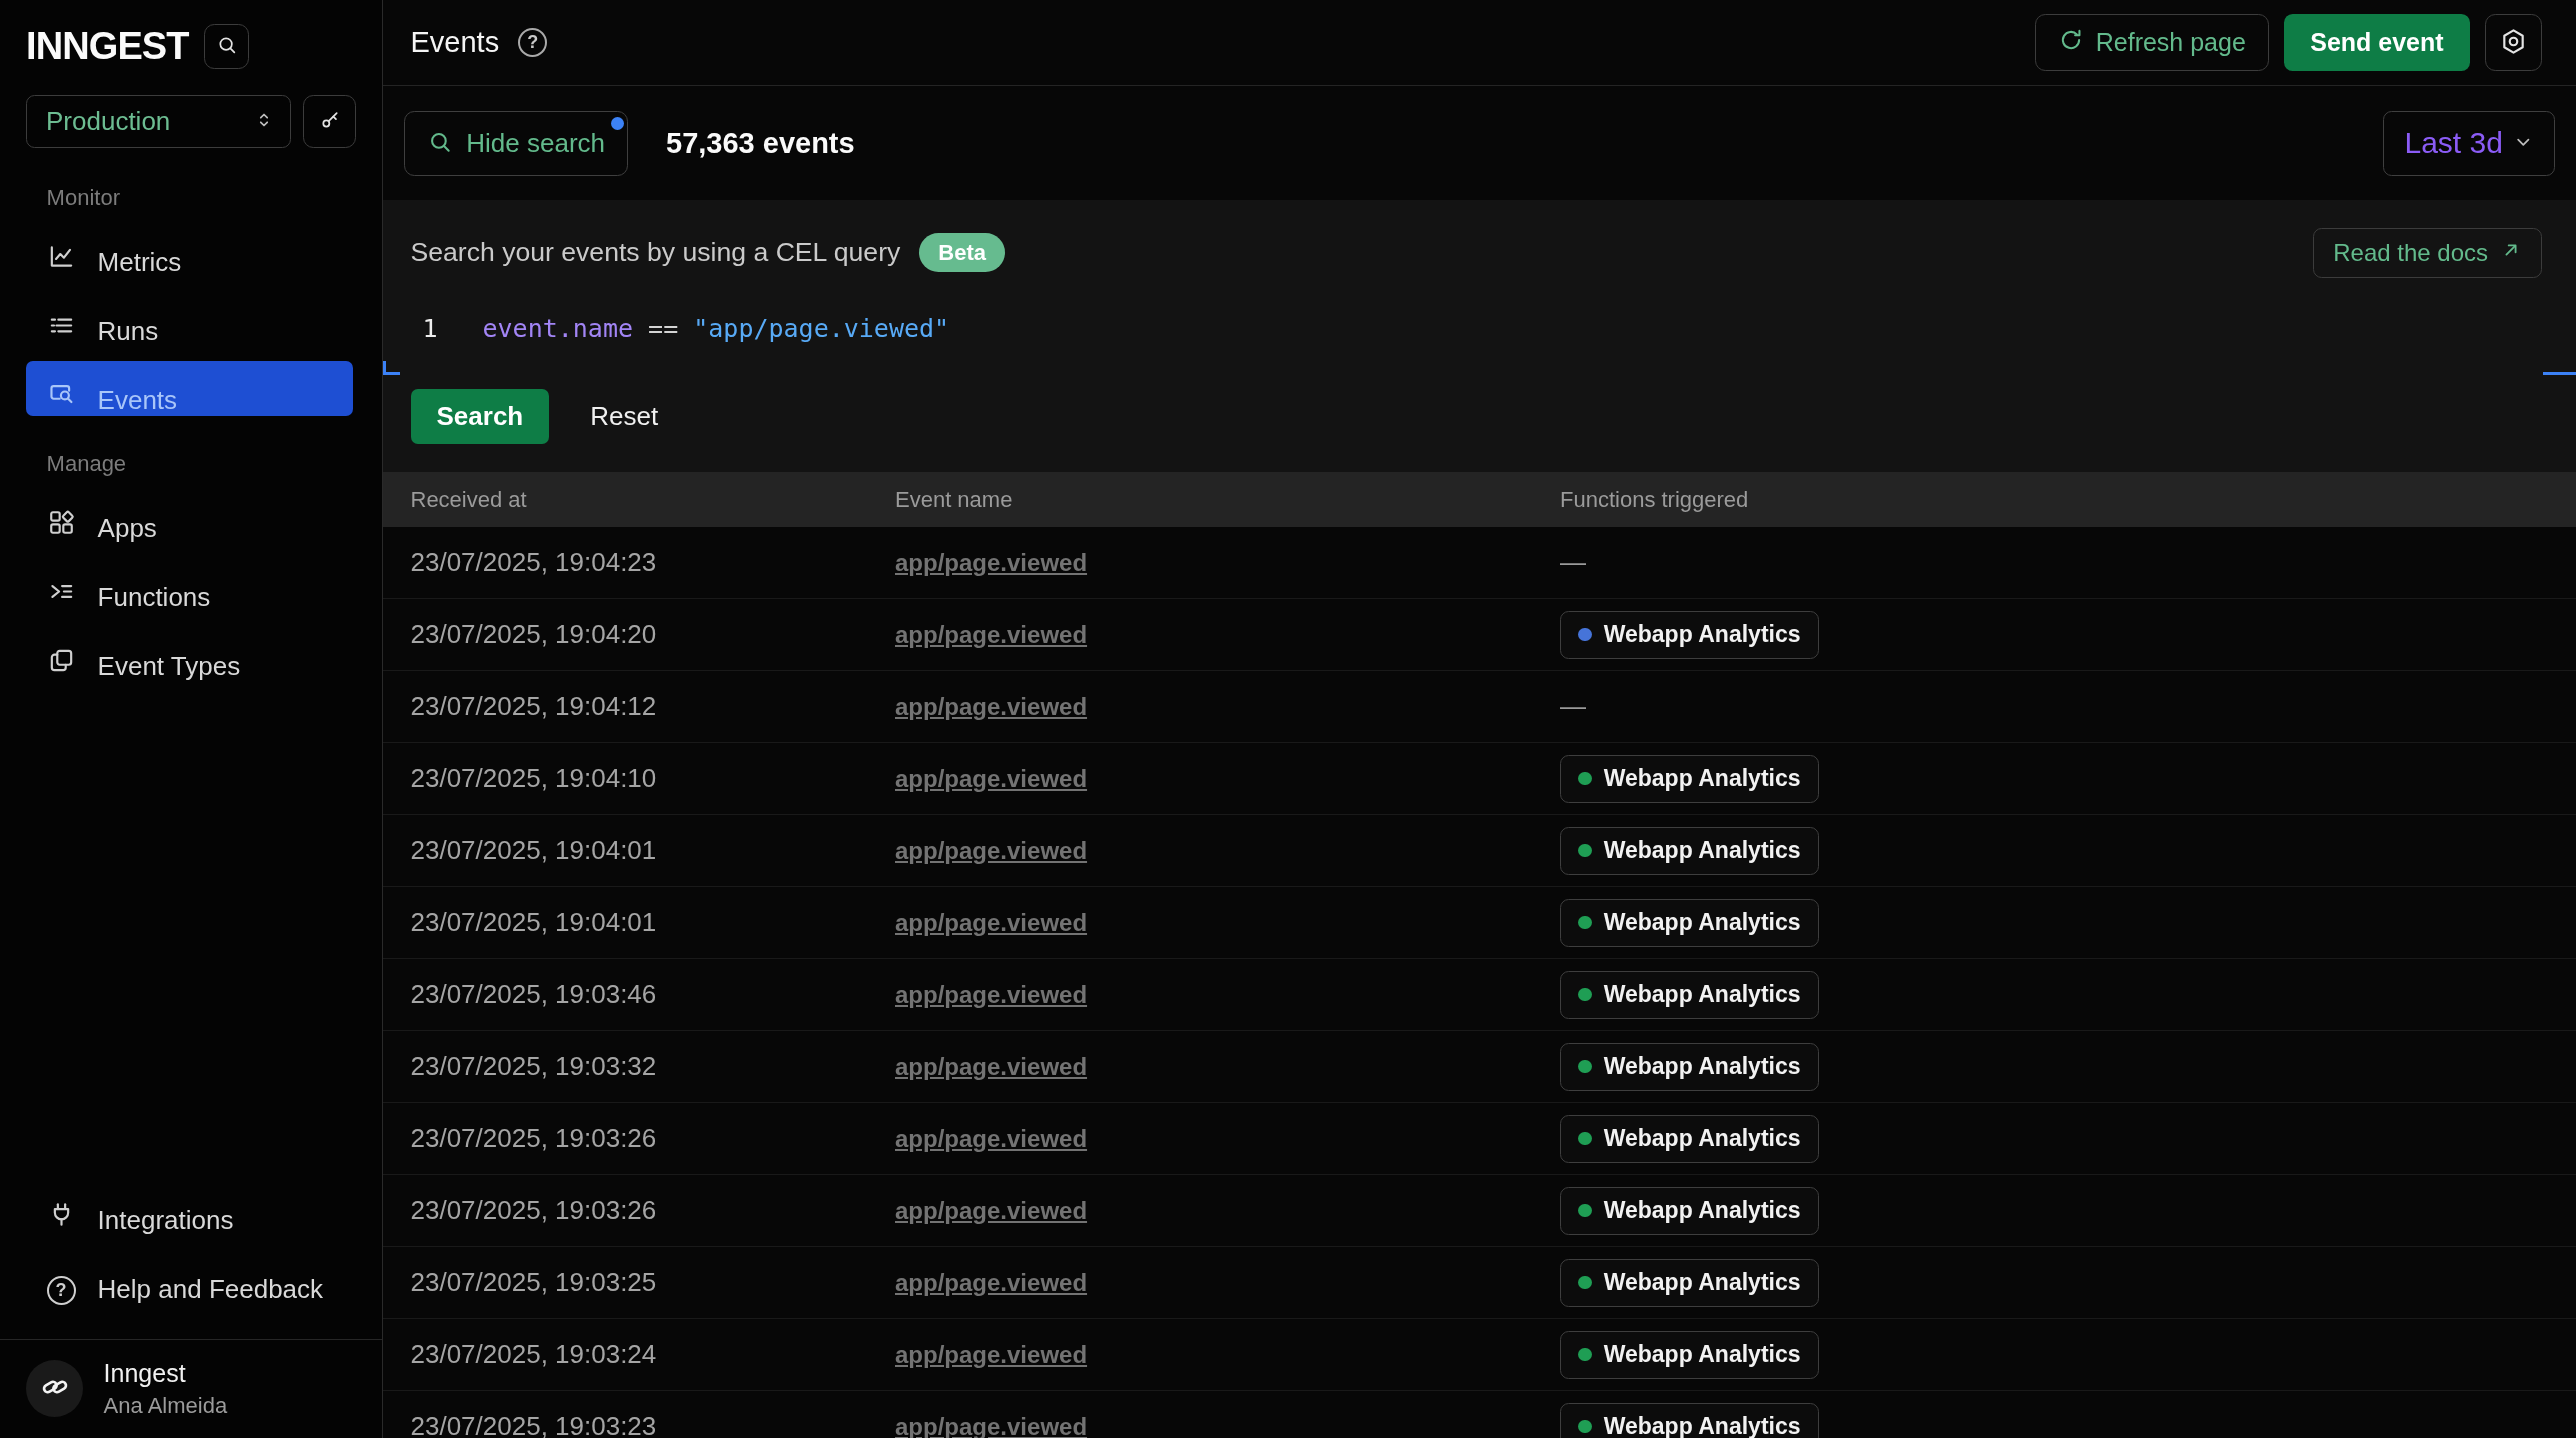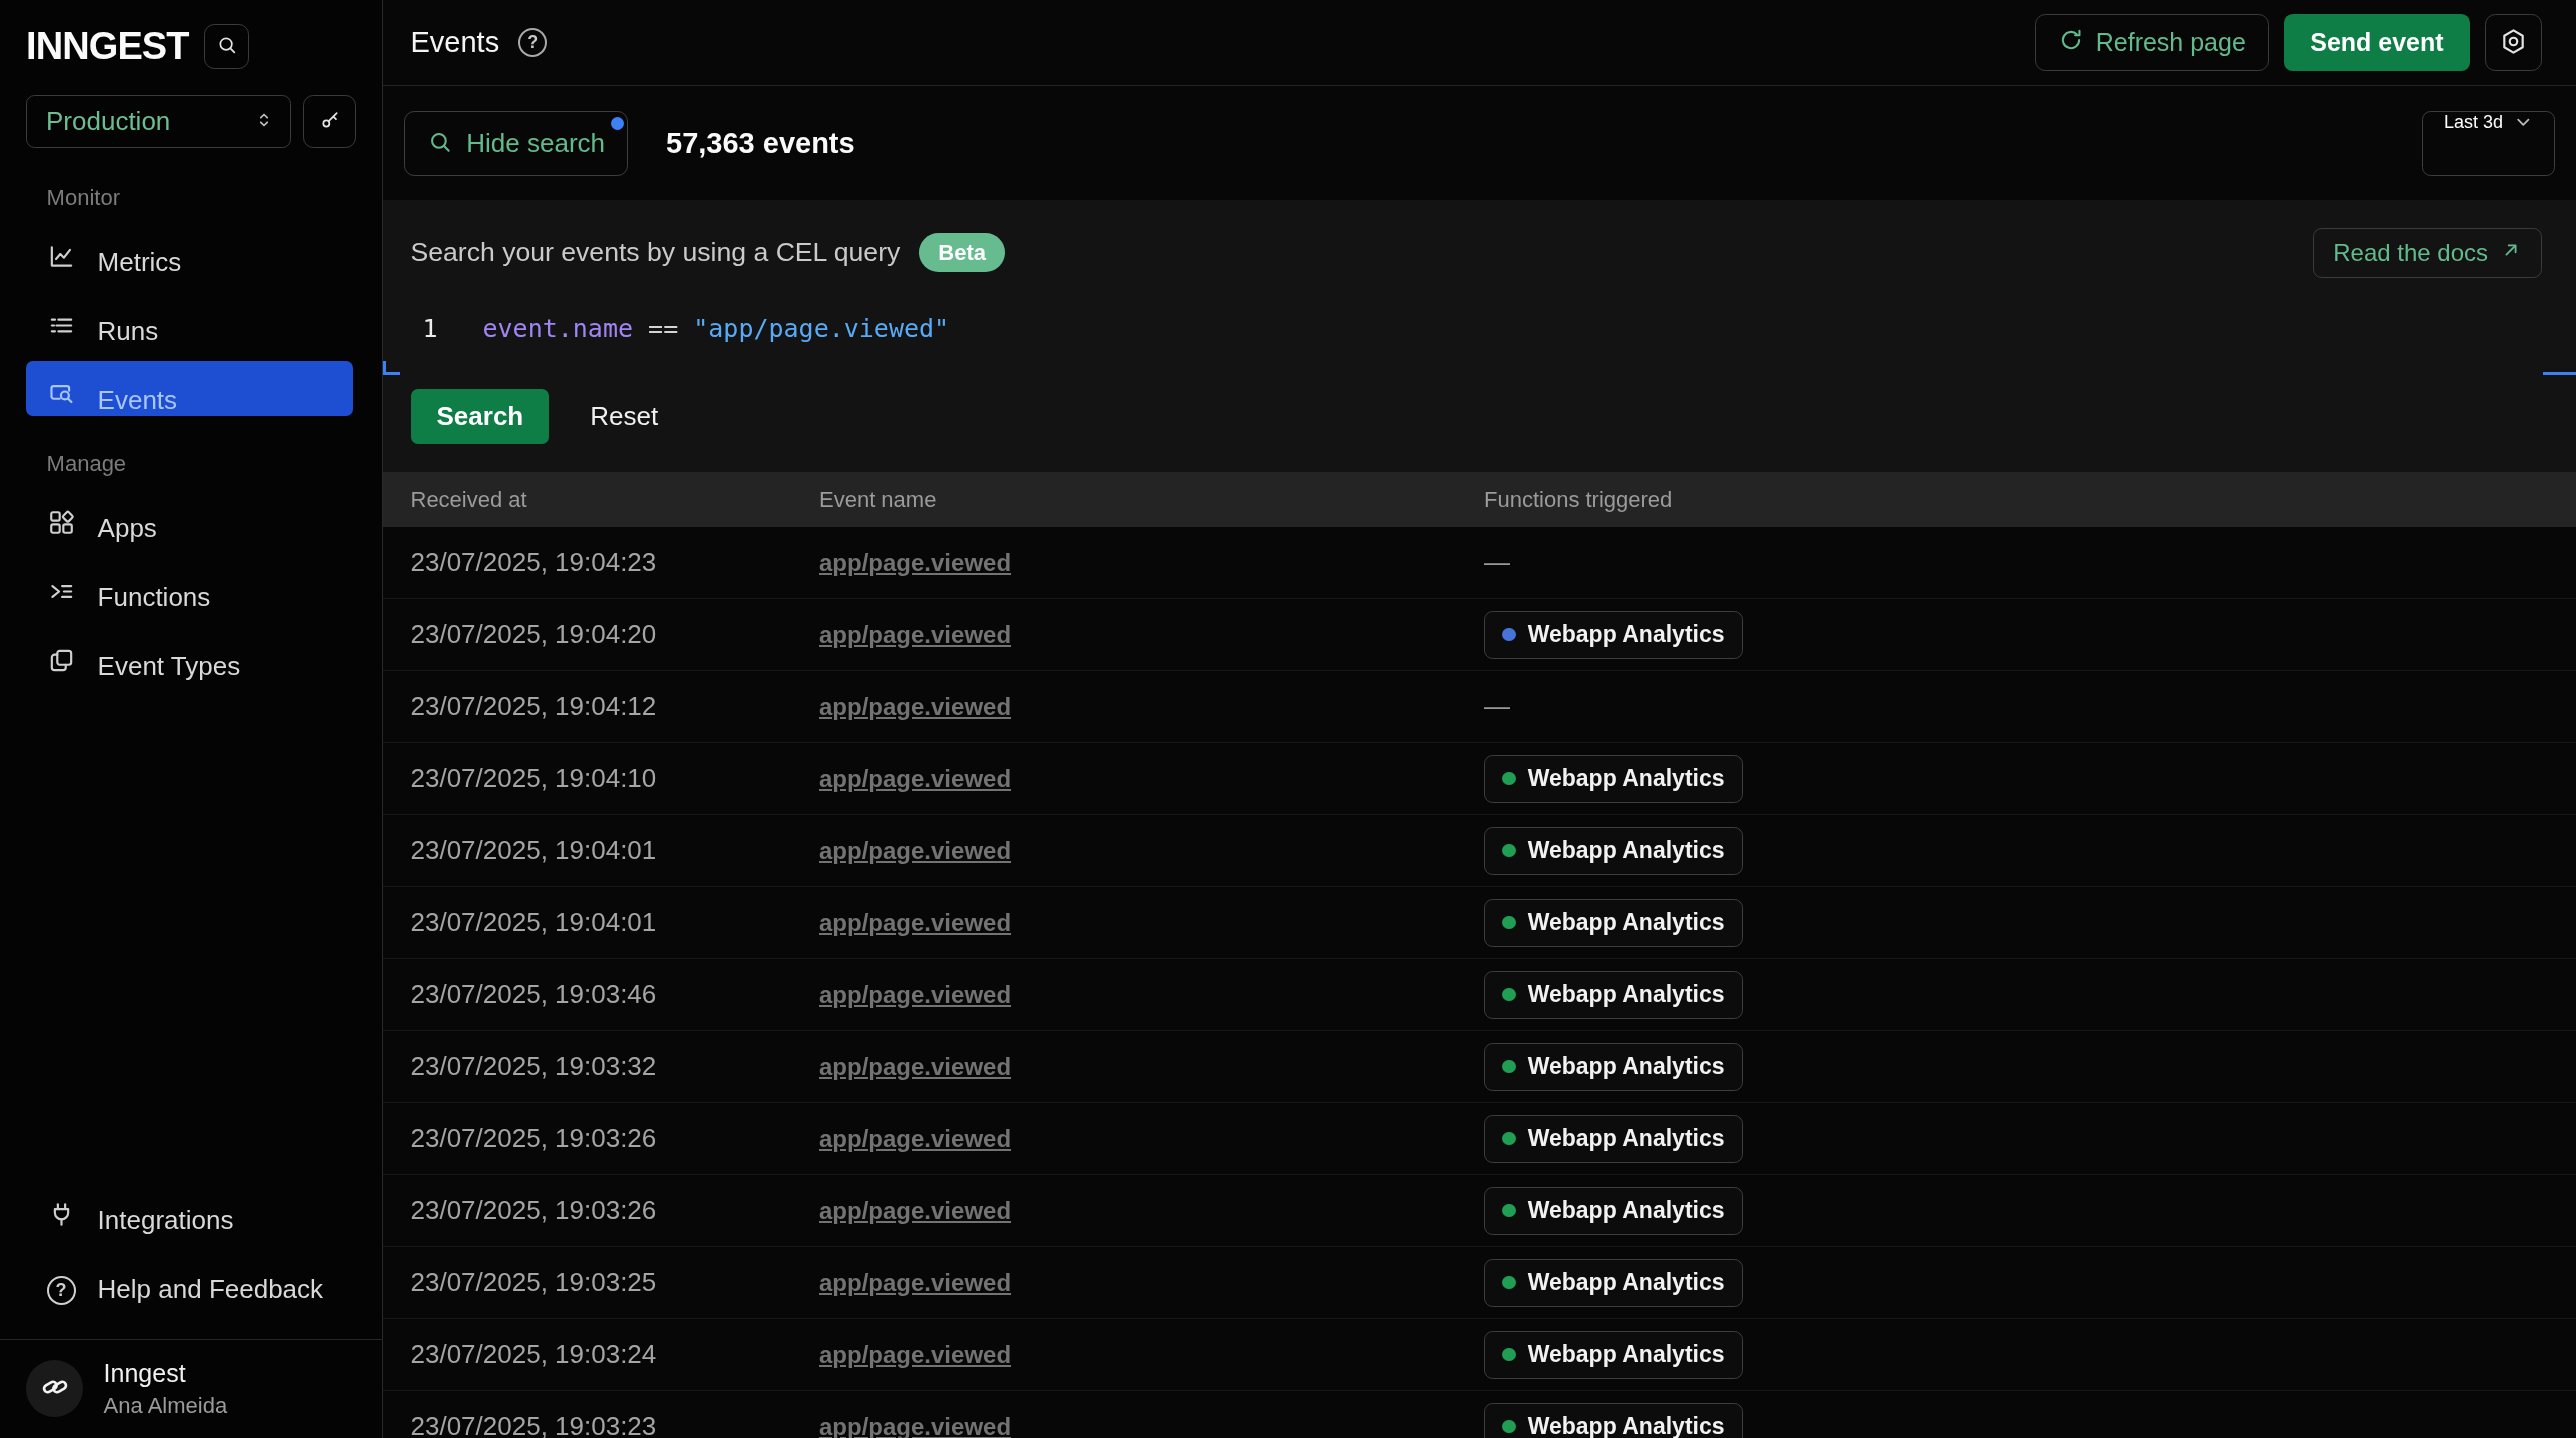--- a/index.html
+++ b/index.html
@@ -99,23 +99,23 @@
     align-items:center;
   }
   .hide-search-btn svg { width:26px; height:26px; color:#63ba8c; }
   .hide-search-label { color:#63ba8c; font-size:26px; position:relative; }
   .beta-dot {
     position:absolute; top:-10.3px; right:-19px; width:13px; height:13px;
     border-radius:50%; background:#3c82f6;
   }
   .events-count { margin-left:38px; font-size:29px; font-weight:700; color:#fafafa; }
   .range-btn {
-    margin-left:auto; display:flex; align-items:flex-start; gap:10.3px; height:65px; padding:0 20.6px;
+    margin-left:auto; display:flex; align-items:center; gap:10.3px; height:65px; padding:0 20.6px;
     border:1.7px solid #3f3f3f; border-radius:8.6px; background:none; cursor:pointer;
-    color:#ffffff; font-size:18px; font-weight:500;
+    color:#8b5cf6; font-size:30px; font-weight:500;
   }
   .range-btn svg { width:20.6px; height:20.6px; color:#bdbdbd; }
 
   
   .query-panel { background:#131313; height:272px; min-height:272px; position:relative; padding:27.5px 34px 0 27.5px; }
   .query-head { display:flex; align-items:center; }
   .query-title { font-size:26.6px; color:#cacaca; }
   .beta-pill {
     margin-left:19px; background:#66bb8f; color:#ffffff;
     font-size:22px; font-weight:700; padding:6.9px 19px; border-radius:857px;
@@ -143,21 +143,21 @@
     color:#ffffff; font-size:26px; font-weight:600; cursor:pointer;
   }
   .reset-btn { margin-left:41px; background:none; border:none; color:#f0f0f0; font-size:26px; cursor:pointer; }
 
   
   .table { flex:1; display:flex; flex-direction:column; min-height:0; }
   .thead {
     height:55px; min-height:55px; background:#242424; display:flex; align-items:center;
     font-size:22px; color:#9b9b9b;
   }
-  .col-1 { width:436px; padding-left:27.5px; flex:none; }
+  .col-1 { width:512px; padding-left:27.5px; flex:none; }
   .col-2 { width:665px; flex:none; }
   .col-3 { flex:1; }
   .tbody { flex:1; overflow:hidden; }
   .trow {
     height:72px; display:flex; align-items:center;
     border-bottom:1.7px solid #191919; cursor:pointer;
   }
   .cell-time { font-size:26px; color:#a5a5a5; }
   .cell-name { font-size:24px; font-weight:600; color:#737373;text-decoration:underline; }
   .fn-badge {

